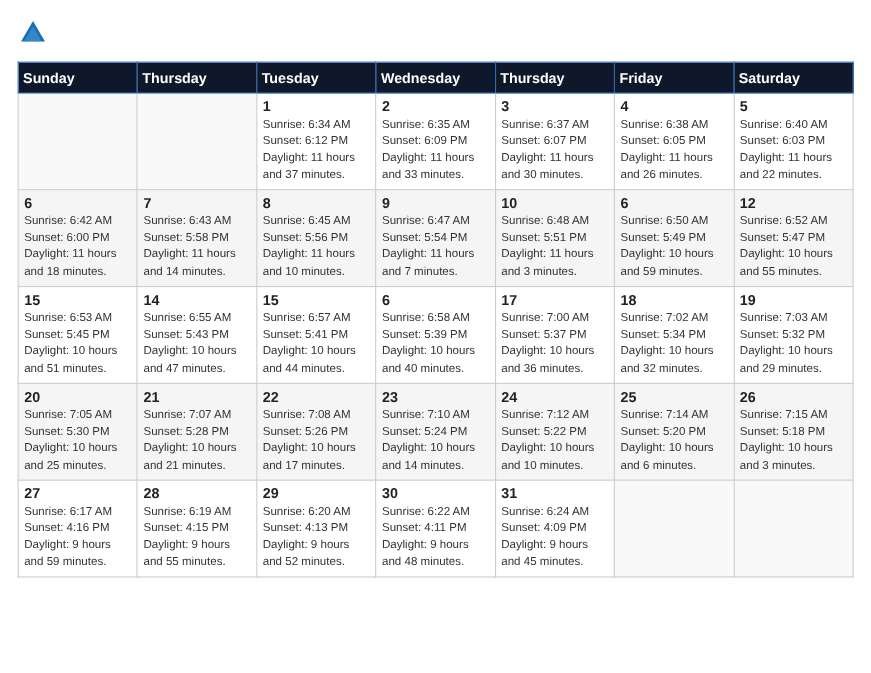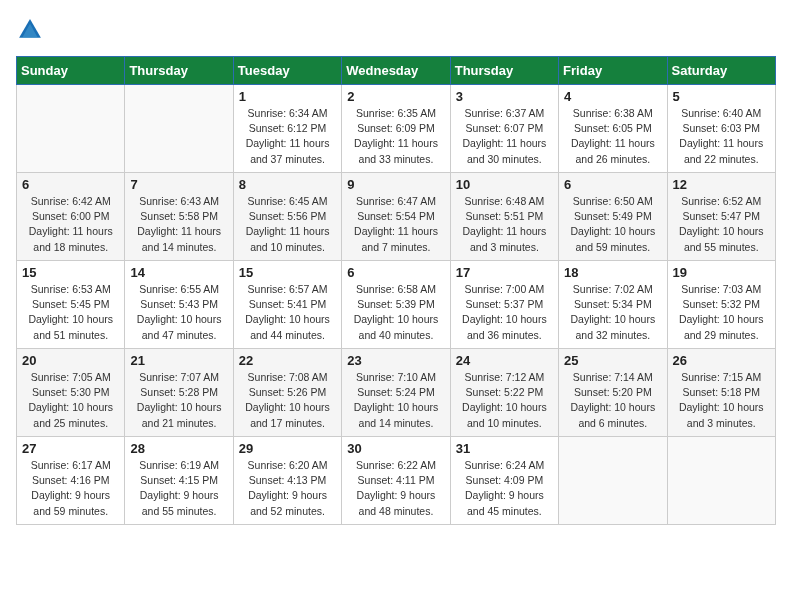--- a/index.html
+++ b/index.html
@@ -46,21 +46,21 @@
     .subtitle {
       font-size: 15px;
       color: #444;
     }
     table {
       width: 100%;
       border-collapse: collapse;
       table-layout: fixed;
     }
     thead tr th {
-      background-color: #15803d;
+      background-color: #0f172a;
       color: white;
       font-size: 13px;
       font-weight: bold;
       padding: 6px 4px;
       text-align: left;
       border: 1px solid #2b6cb0;
     }
     tbody tr {
       background: #fff;
     }
@@ -79,21 +79,20 @@
     .day-num {
       font-size: 13px;
       font-weight: bold;
       display: block;
       margin-bottom: 2px;
     }
     .cell-content {
       font-size: 10.5px;
       line-height: 1.45;
       color: #333;
-      text-align: center;
     }
     .empty-cell {
       background: #f9f9f9;
     }
   </style>
 </head>
 <body>
 
 <div class="header">
   <div class="logo">

